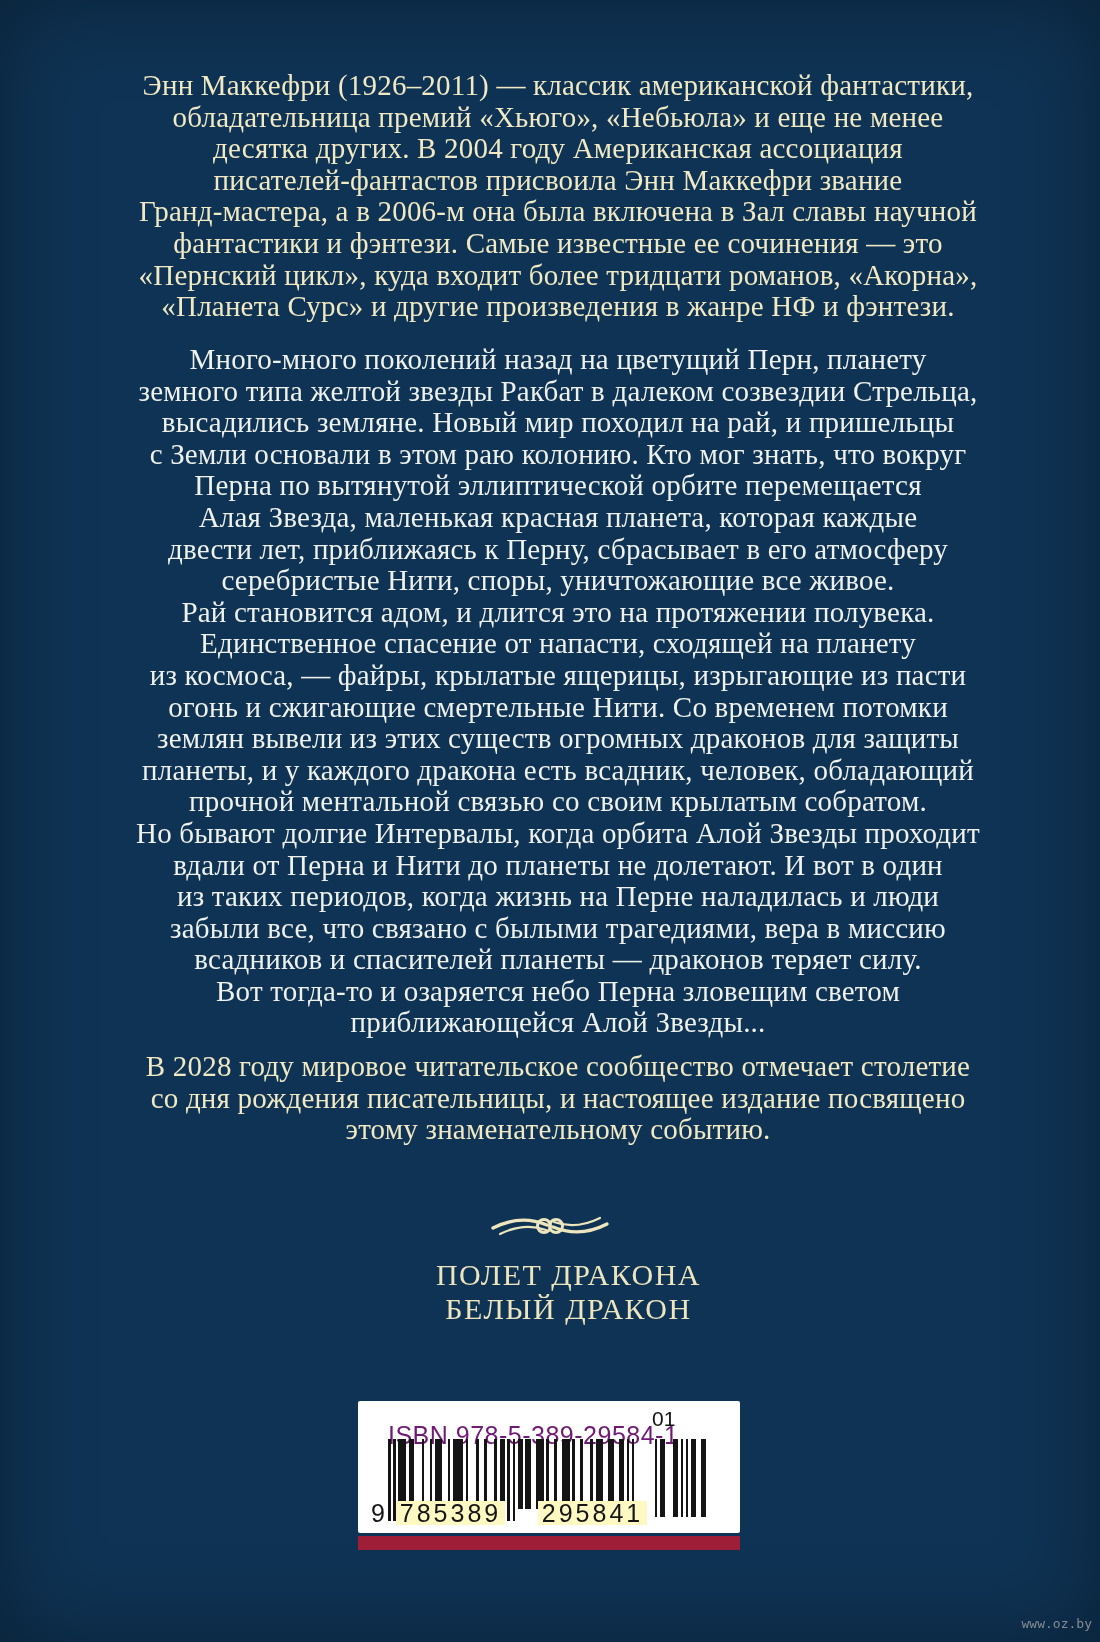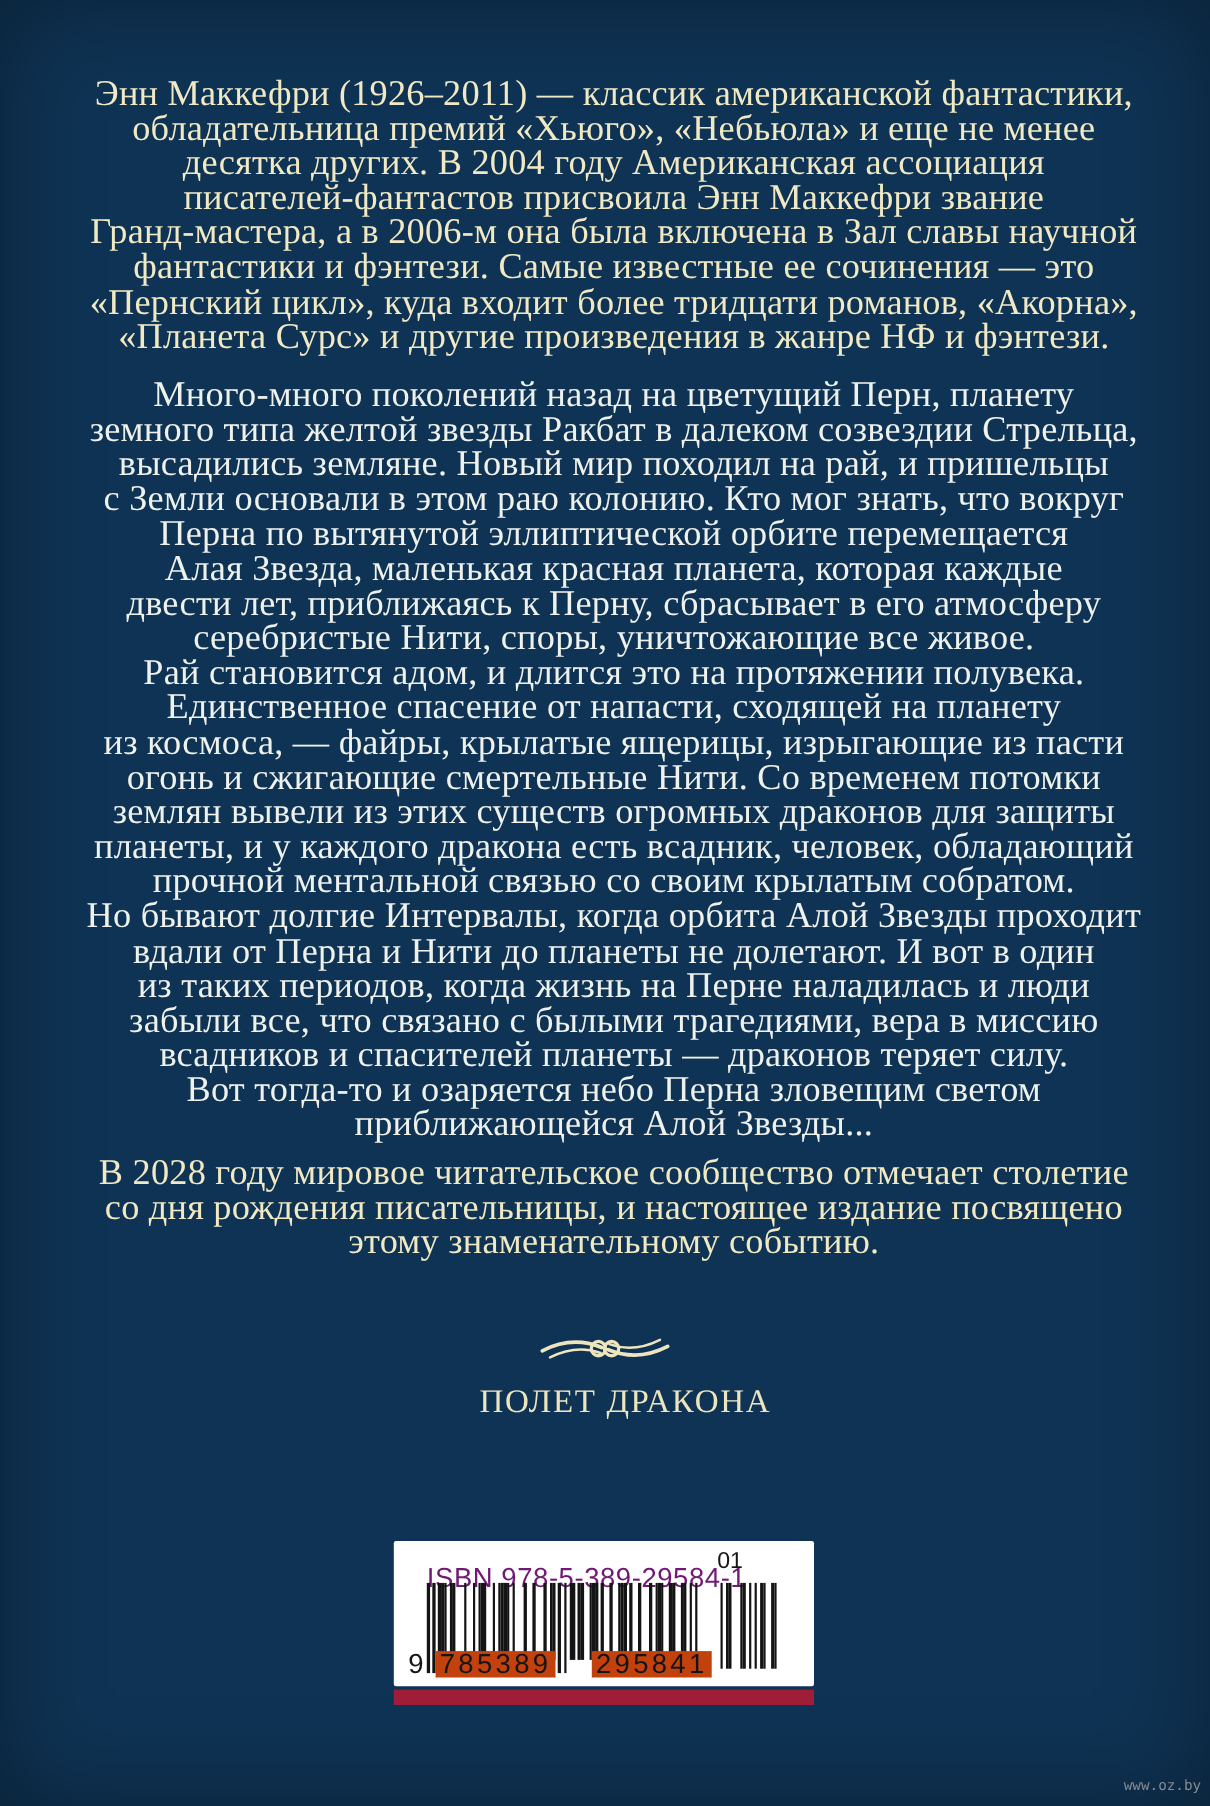--- a/index.html
+++ b/index.html
@@ -11,21 +11,21 @@
   .cover{
     position:relative;
     width:1100px;height:1642px;
     background:#0f3354;
     box-shadow:inset 0 0 90px rgba(0,0,0,.35);
   }
   .para{
     position:absolute;left:0;right:0;
     text-align:center;
     white-space:pre-line;
-    font-size:33px;
+    font-size:29px;
     line-height:31.6px;
     letter-spacing:.2px;
     padding-left:16px;
   }
   .cream{color:#f0e9c3;}
   .white{color:#eef1ec;}
   .about{top:70px;}
   .synopsis{top:344px;}
   .anniversary{top:1051px;}
   .flourish{
@@ -69,21 +69,21 @@
     display:flex;align-items:flex-start;
     position:absolute;top:0;left:0;height:84px;
   }
   .ean2{left:264px;}
   .module{width:2.6px;height:70px;flex:0 0 2.6px;}
   .module.tall{height:82px;}
   .module.addon{height:78px;}
   .module.bar{background:#141414;}
   .digits{
     position:absolute;top:62px;height:24px;
-    background:#c2410c;
+    background:#fef9c3;
     font-family:"Liberation Sans", sans-serif;
     font-size:25px;line-height:24px;color:#151515;
     text-align:center;letter-spacing:3px;
   }
   .digit-left{left:-18px;width:16px;background:transparent;letter-spacing:0;}
   .digits-g1{left:8px;width:109px;}
   .digits-g2{left:130px;width:109px;margin-left:20px;}
   .red-stripe{
     position:absolute;left:358px;top:1536px;
     width:382px;height:14px;
@@ -151,20 +151,21 @@
         <path d="M117,16 Q90,30 63,19" stroke-width="3.4"></path>
         <path d="M110,10 Q86,22 64,14" stroke-width="2.2"></path>
         <circle cx="54" cy="18" r="6.5" stroke-width="3"></circle>
         <circle cx="66" cy="18" r="6.5" stroke-width="3"></circle>
       </g>
     </svg>
   </div>
 
   <div class="titles">
     <div>ПОЛЕТ ДРАКОНА</div>
+    <div>БЕЛЫЙ ДРАКОН</div>
   </div>
 
   <div class="barcode-box">
     <div class="isbn-label">ISBN 978-5-389-29584-1</div>
     <div class="addon-label">01</div>
     <div class="bars-wrap">
       <div class="ean13">
           <div class="module bar tall"></div>
           <div class="module tall"></div>
           <div class="module bar tall"></div>

